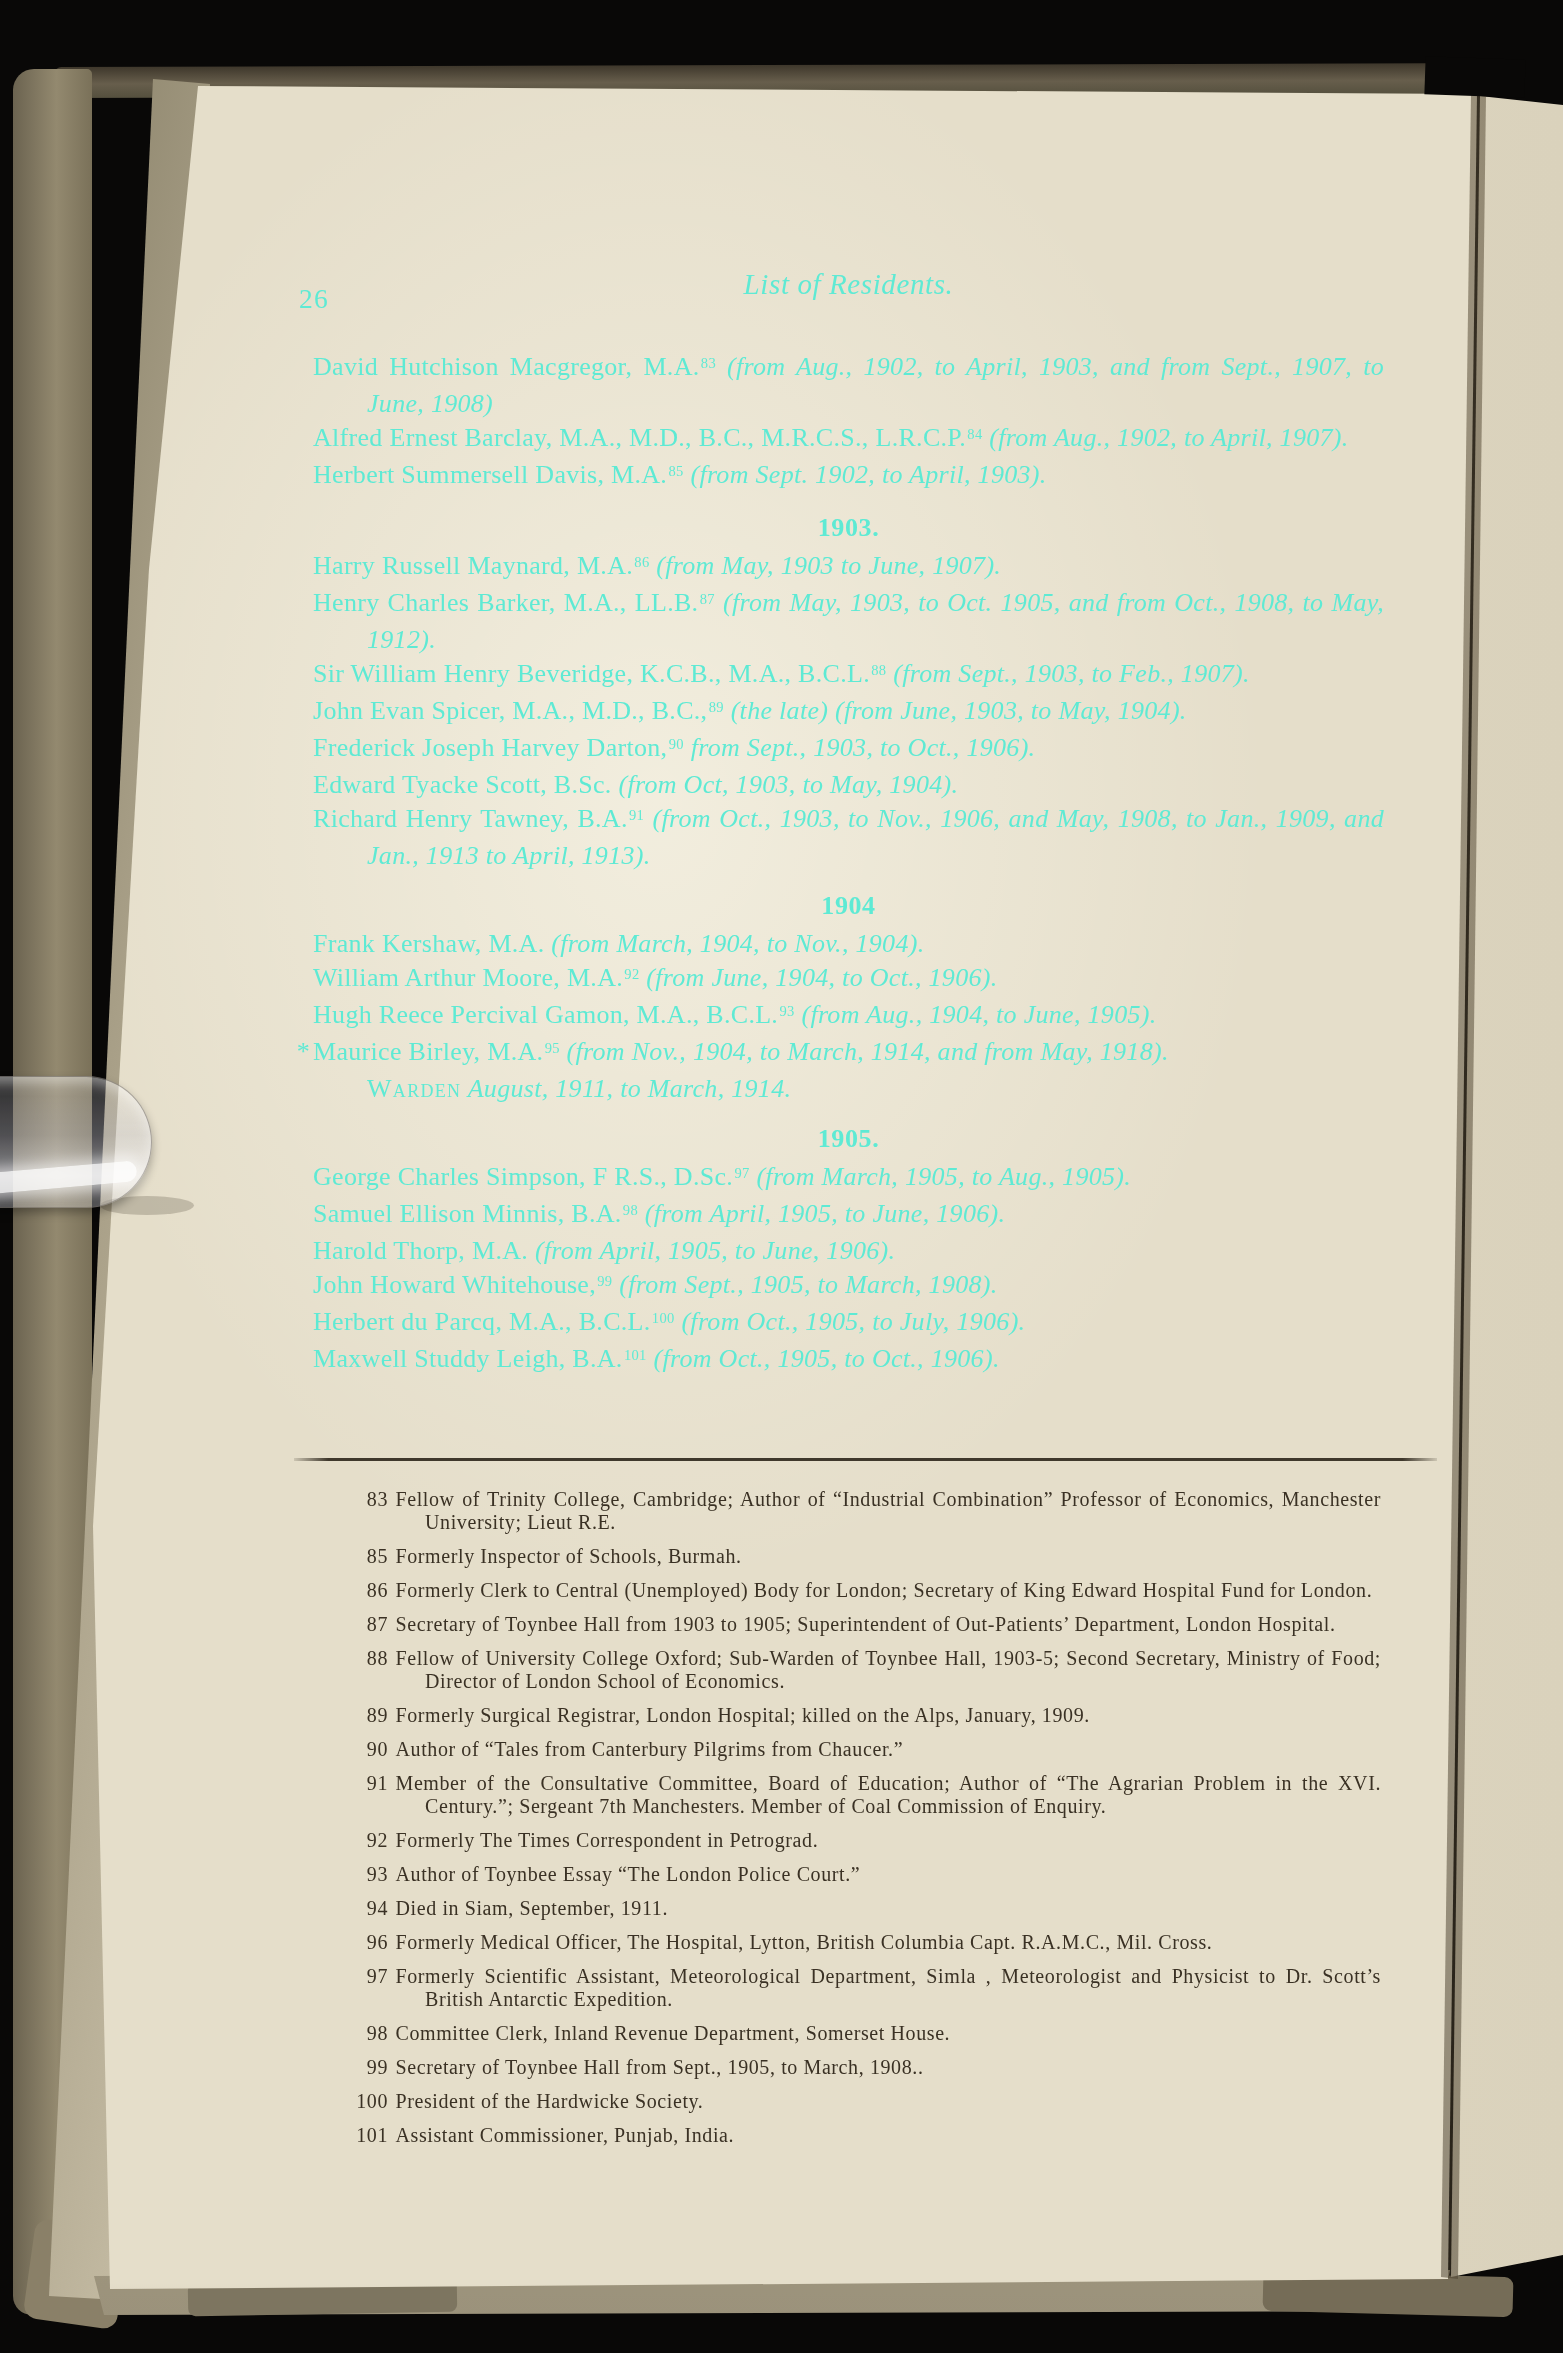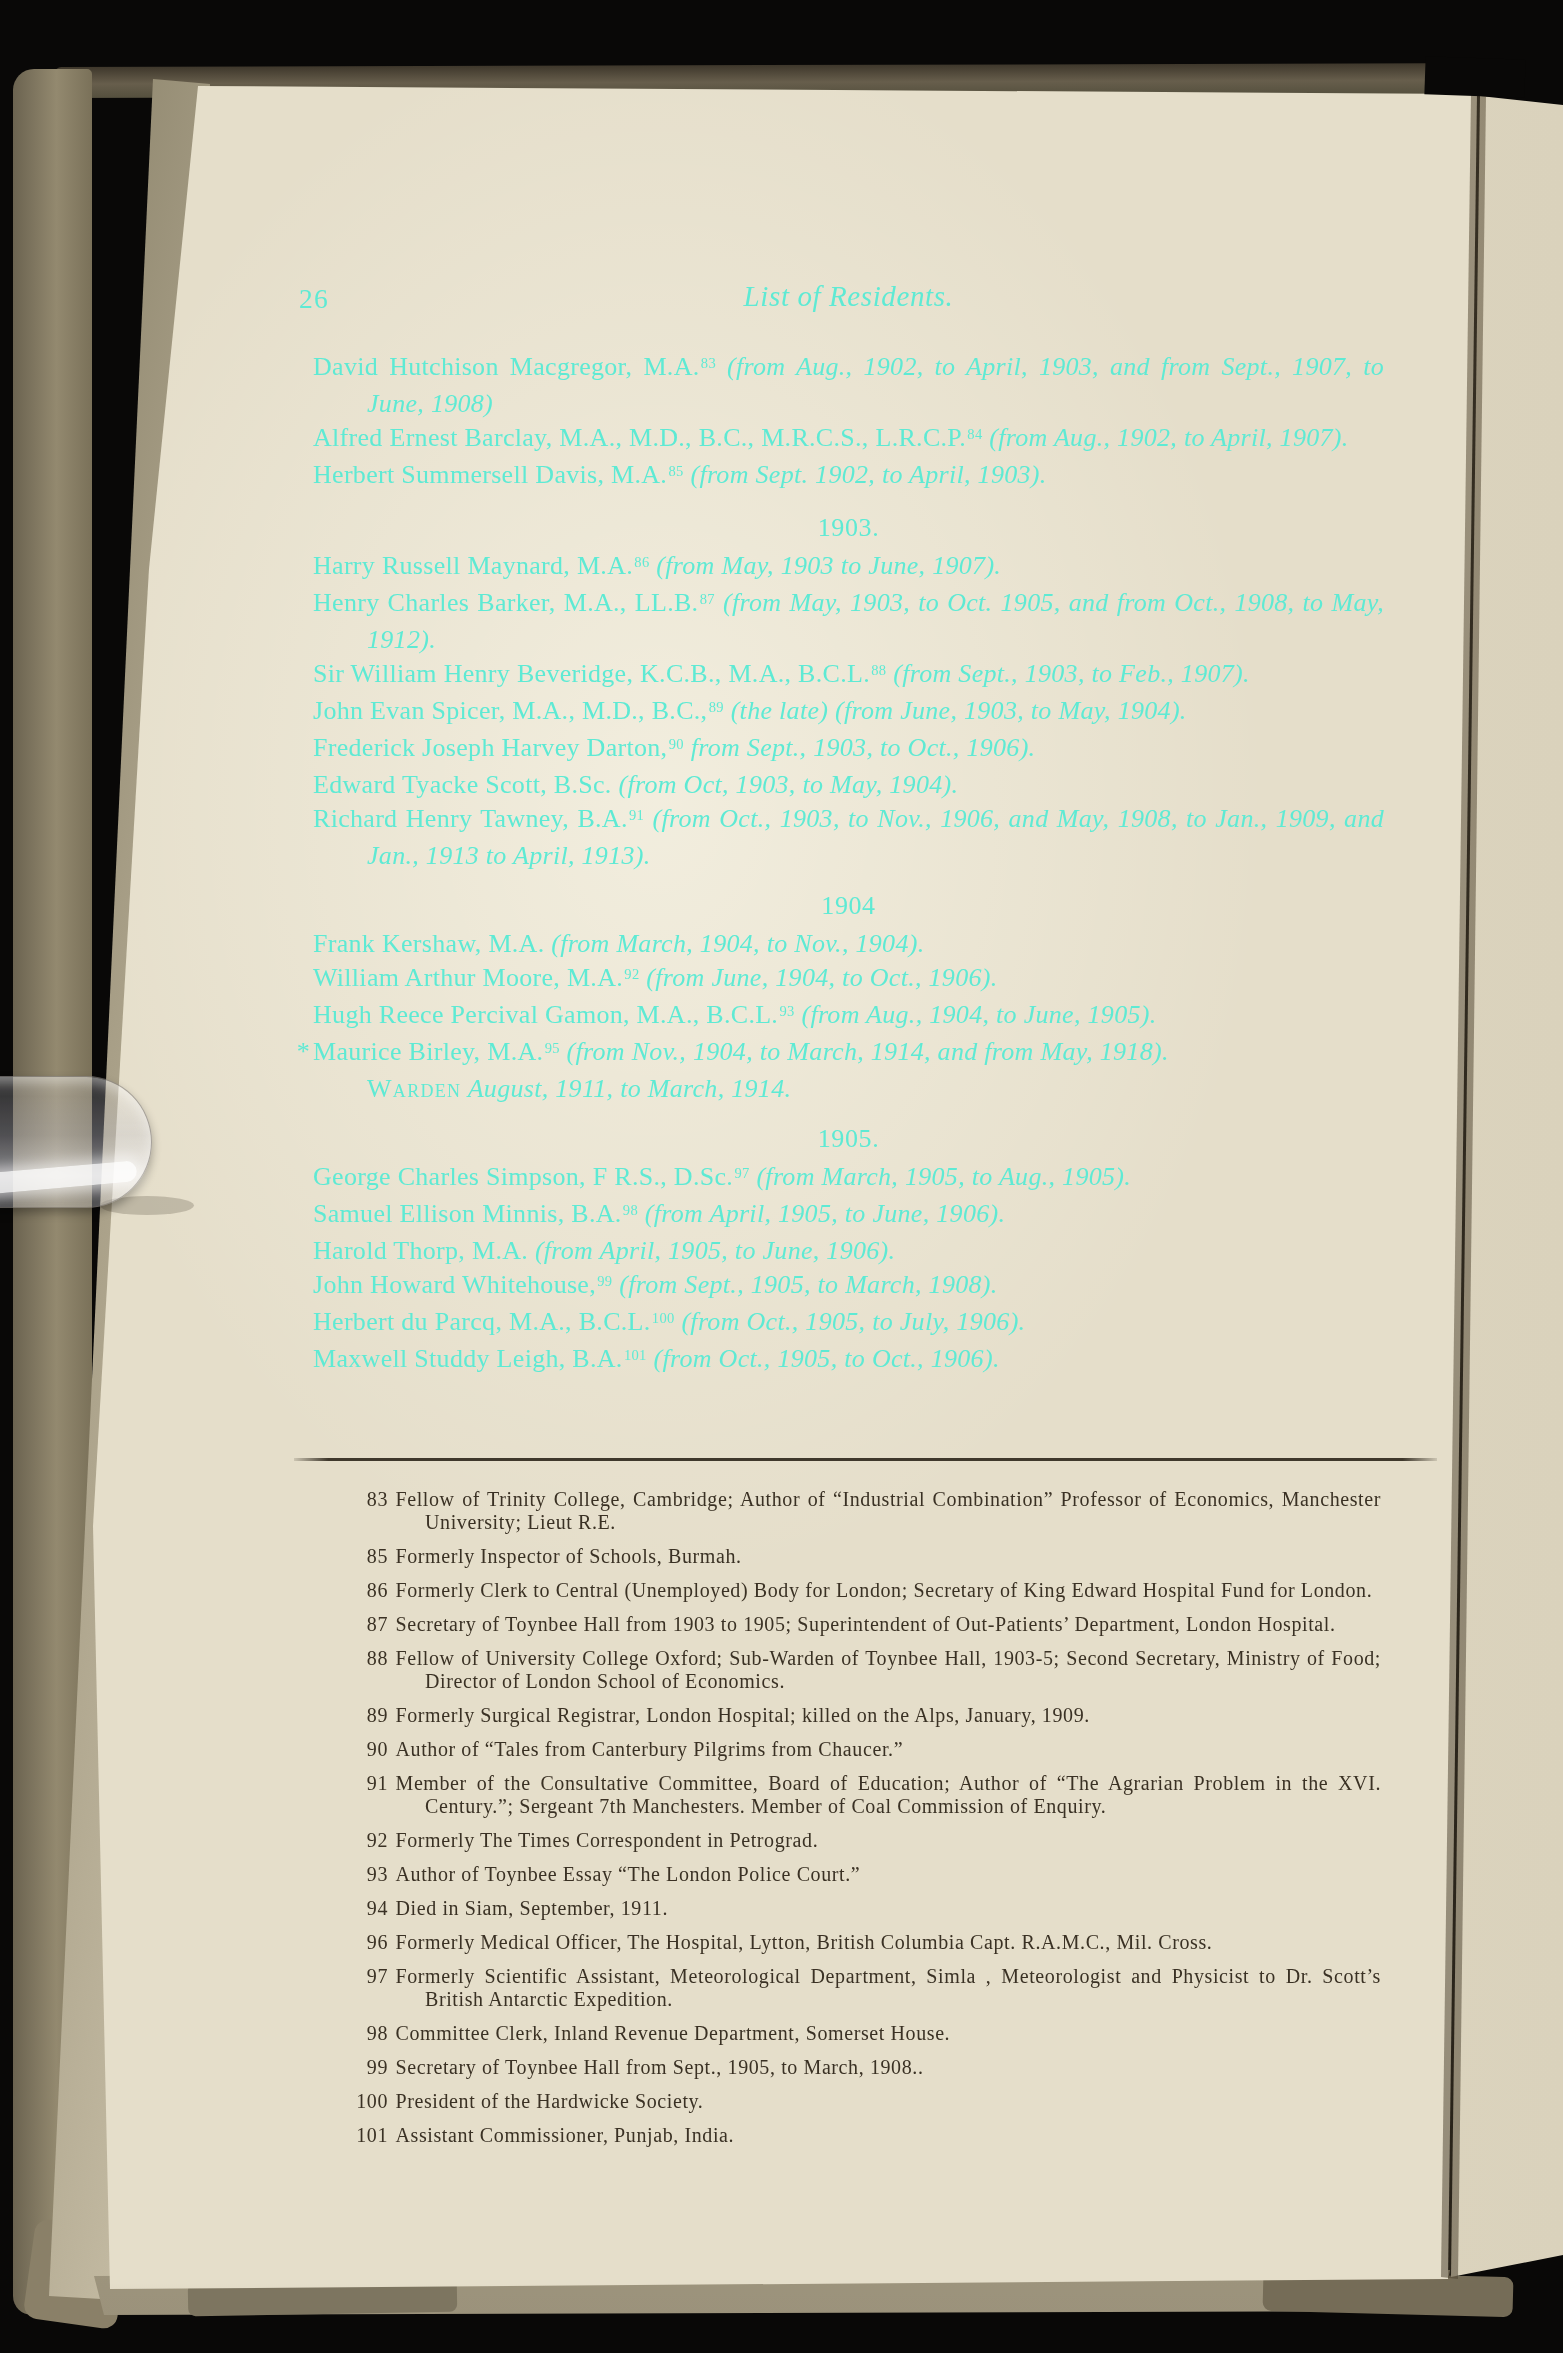--- a/index.html
+++ b/index.html
@@ -59,30 +59,30 @@
     box-shadow:inset 0 6.3px 12.5px rgba(255,255,255,0.45),0 5px 10px rgba(0,0,0,0.3);}
   .clip-gloss{left:-19px;top:1167px;width:156px;height:21px;border-radius:12.5px;
     background:rgba(255,255,255,0.8);box-shadow:0 0 11.3px 5px rgba(255,255,255,0.45);
     transform:rotate(-5deg);}
   .clip-shadow{left:100px;top:1196px;width:94px;height:19px;border-radius:50%;
     background:rgba(60,50,35,0.22);}
 
   
   .ink{color:#5eead4;}
   .page-num{left:299px;top:283px;font-size:27.5px;letter-spacing:1.3px;}
-  .running-head{left:313px;top:280px;width:1071px;text-align:center;
+  .running-head{left:313px;top:268px;width:1071px;text-align:center;
     font-style:italic;font-size:29px;letter-spacing:0.6px;}
   .residents{left:313px;top:350px;width:1071px;font-size:26px;line-height:34px;
     letter-spacing:0.3px;text-align:justify;}
   .residents p.entry{margin:0;padding-left:54px;text-indent:-54px;position:relative;}
   .marker{position:absolute;left:-16.3px;top:0;text-indent:0;}
   .sup{font-size:0.56em;position:relative;top:-0.5em;margin-left:1.3px;}
   .dates{font-style:italic;}
   .sc{font-variant:small-caps;letter-spacing:1.3px;}
-  .year{text-align:center;font-weight:normal;font-size:26px;letter-spacing:0.6px;
+  .year{text-align:center;font-weight:bold;font-size:26px;letter-spacing:0.6px;
     margin:16.3px 0 3.8px;}
   .rule{left:294px;top:1458px;width:1143px;height:3.1px;
     background:linear-gradient(90deg,rgba(63,56,44,0.15),#3f382c 3%,#3f382c 97%,rgba(63,56,44,0.15));}
   .footnotes{left:341px;top:1477px;width:1051px;font-size:20px;line-height:23px;
     letter-spacing:0.6px;text-align:justify;color:#3a3124;}
   .footnotes p{margin:11px;padding-left:73px;text-indent:-73px;}
   .fn-num{display:inline-block;min-width:36px;text-align:right;margin-right:7.5px;text-indent:0;}
 </style>
 </head>
 <body>

